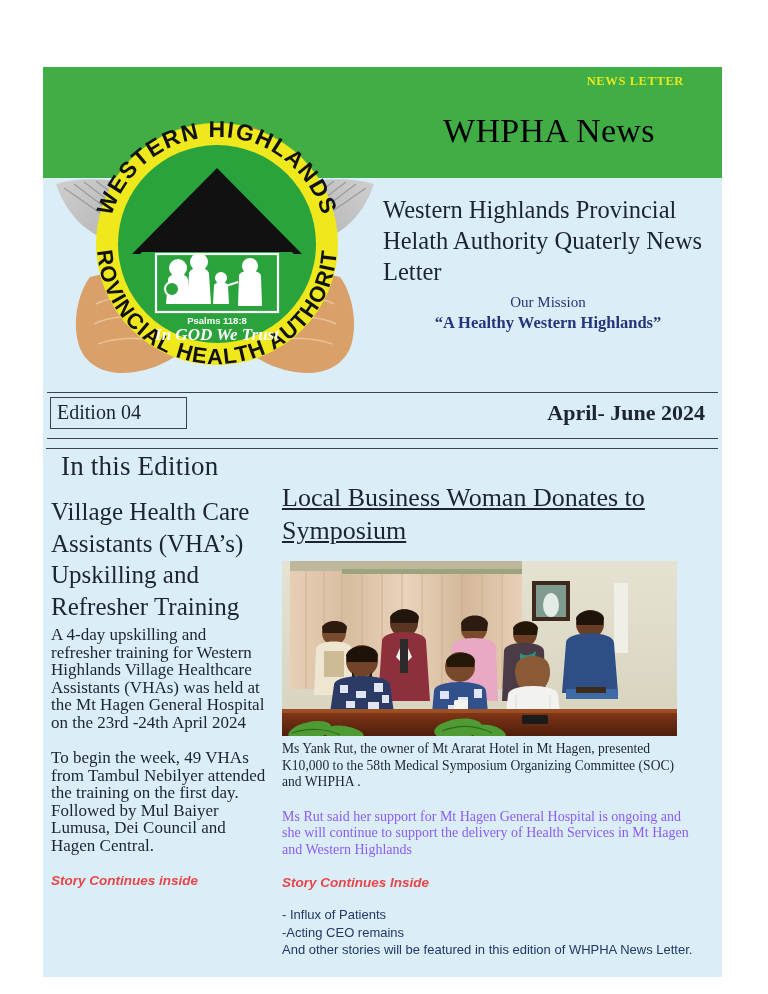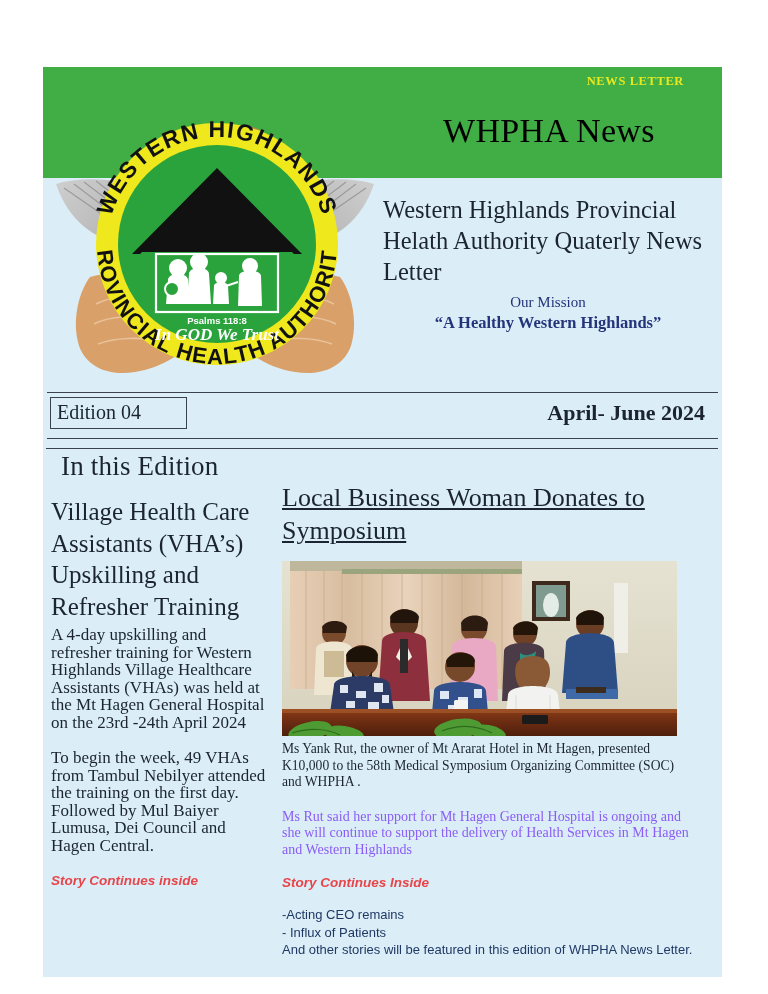--- a/index.html
+++ b/index.html
@@ -491,19 +491,19 @@
           <path d="M160 170 C178 163 196 165 210 172"></path>
         </g>
       </svg>
     </div>
 
     <p class="caption">Ms Yank Rut, the owner of Mt Ararat Hotel in Mt Hagen, presented K10,000 to the 58th Medical Symposium Organizing Committee (SOC) and WHPHA .</p>
     <p class="para">Ms Rut said her support for Mt Hagen General Hospital is ongoing and she will continue to support the delivery of Health Services in Mt Hagen and Western Highlands</p>
     <p class="continues-red-right">Story Continues Inside</p>
 
     <div class="teaser-list">
+      <div>- Influx of Patients</div>
       <div>-Acting CEO remains</div>
-      <div>- Influx of Patients</div>
       <div>And other stories will be featured in this edition of WHPHA News Letter.</div>
     </div>
   </div>
 
 </div>
 
 </body></html>

